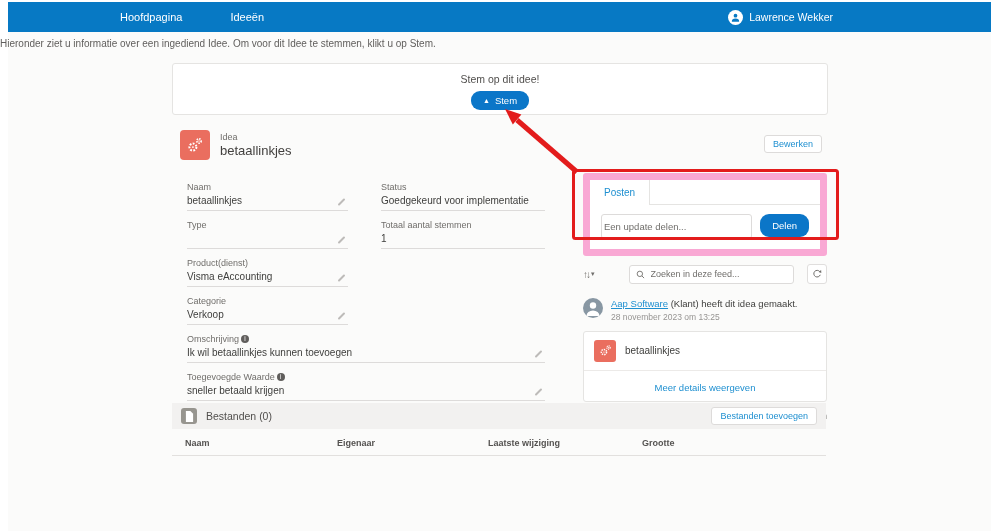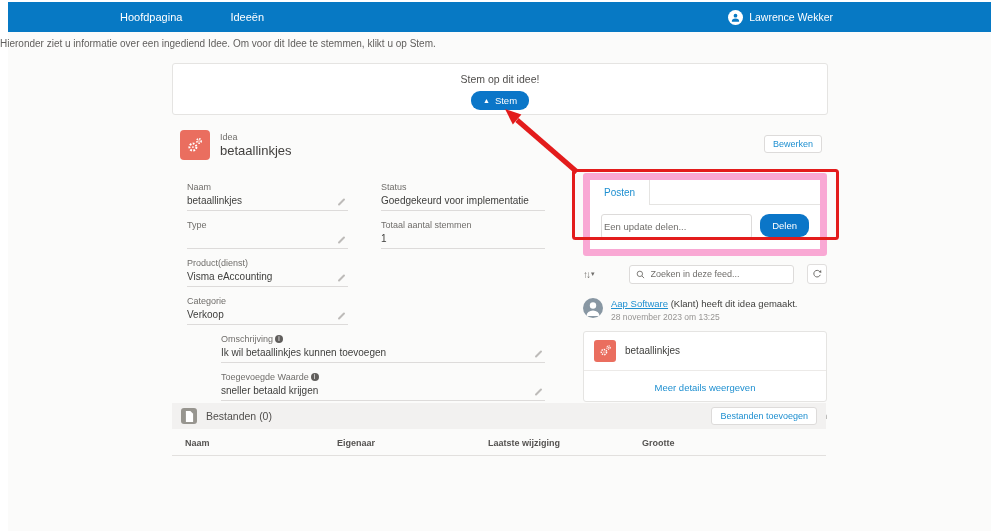--- a/index.html
+++ b/index.html
@@ -43,21 +43,21 @@
   .idea-title{font-size:13px;color:#43413f;margin-top:1px;}
   .btn-white{background:#fff;border:1px solid #dddbda;border-radius:3px;color:#1e8fd0;
     font-size:9px;padding:3px 8px;cursor:pointer;font-family:inherit;}
   .edit-btn{position:absolute;right:177px;top:135px;z-index:2;}
 
   
   .details{position:absolute;left:187px;top:182px;width:358px;display:grid;
     grid-template-columns:161px 164px;column-gap:33px;z-index:2;}
   .field{position:relative;border-bottom:1px solid #dddbda;padding-bottom:4px;
     margin-bottom:9px;min-height:24px;}
-  .field.full{grid-column:1 / -1;margin-left:34px;}
+  .field.full{grid-column:1 / -1;}
   .f-label{font-size:9px;color:#706e6b;display:flex;align-items:center;gap:2px;}
   .f-value{font-size:10px;color:#3e3e3c;margin-top:3px;min-height:11px;}
   .pencil{position:absolute;right:2px;bottom:7px;width:9px;height:2px;background:#bdbbb9;
     border-radius:1px;transform:rotate(-45deg);cursor:pointer;}
   .info-ic{display:inline-block;width:8px;height:8px;border-radius:50%;background:#605e5c;
     color:#fff;font-size:6.5px;line-height:8px;text-align:center;font-style:normal;}
 
   
   .feed{position:absolute;left:583px;top:173px;width:244px;z-index:2;}
   .posten-card{background:#fff;border:7px solid #f9a8d4;border-radius:3px;}

